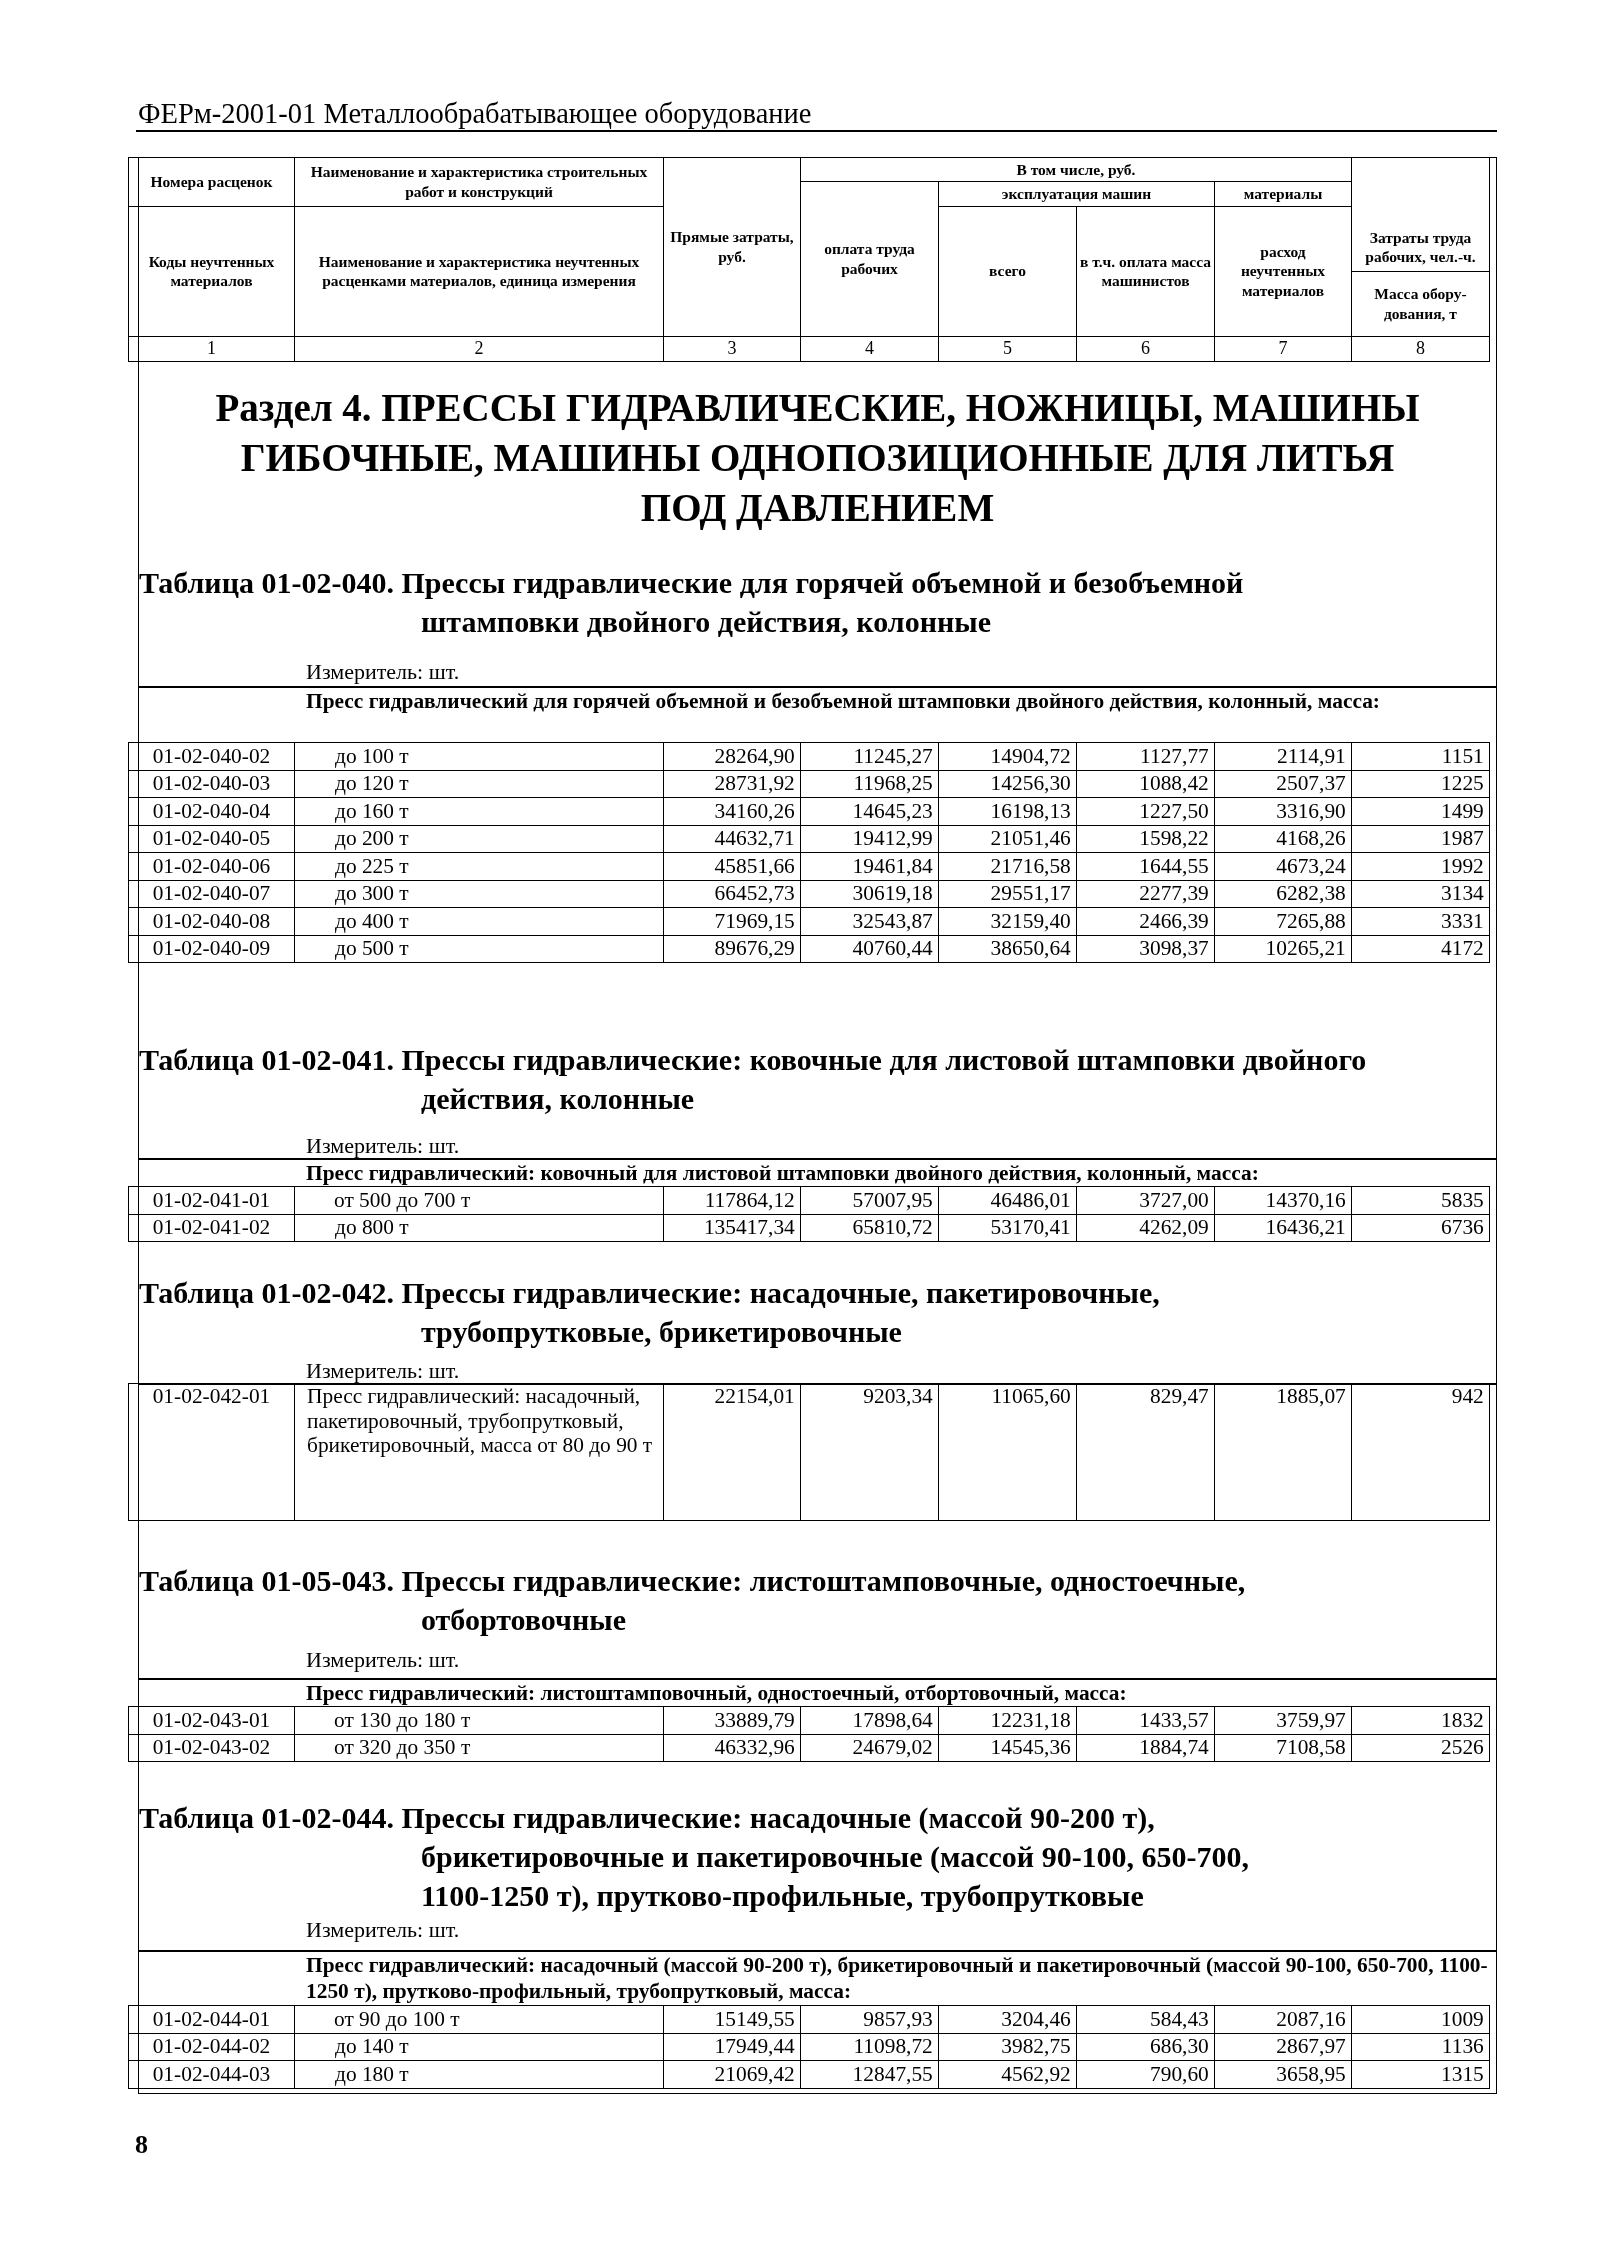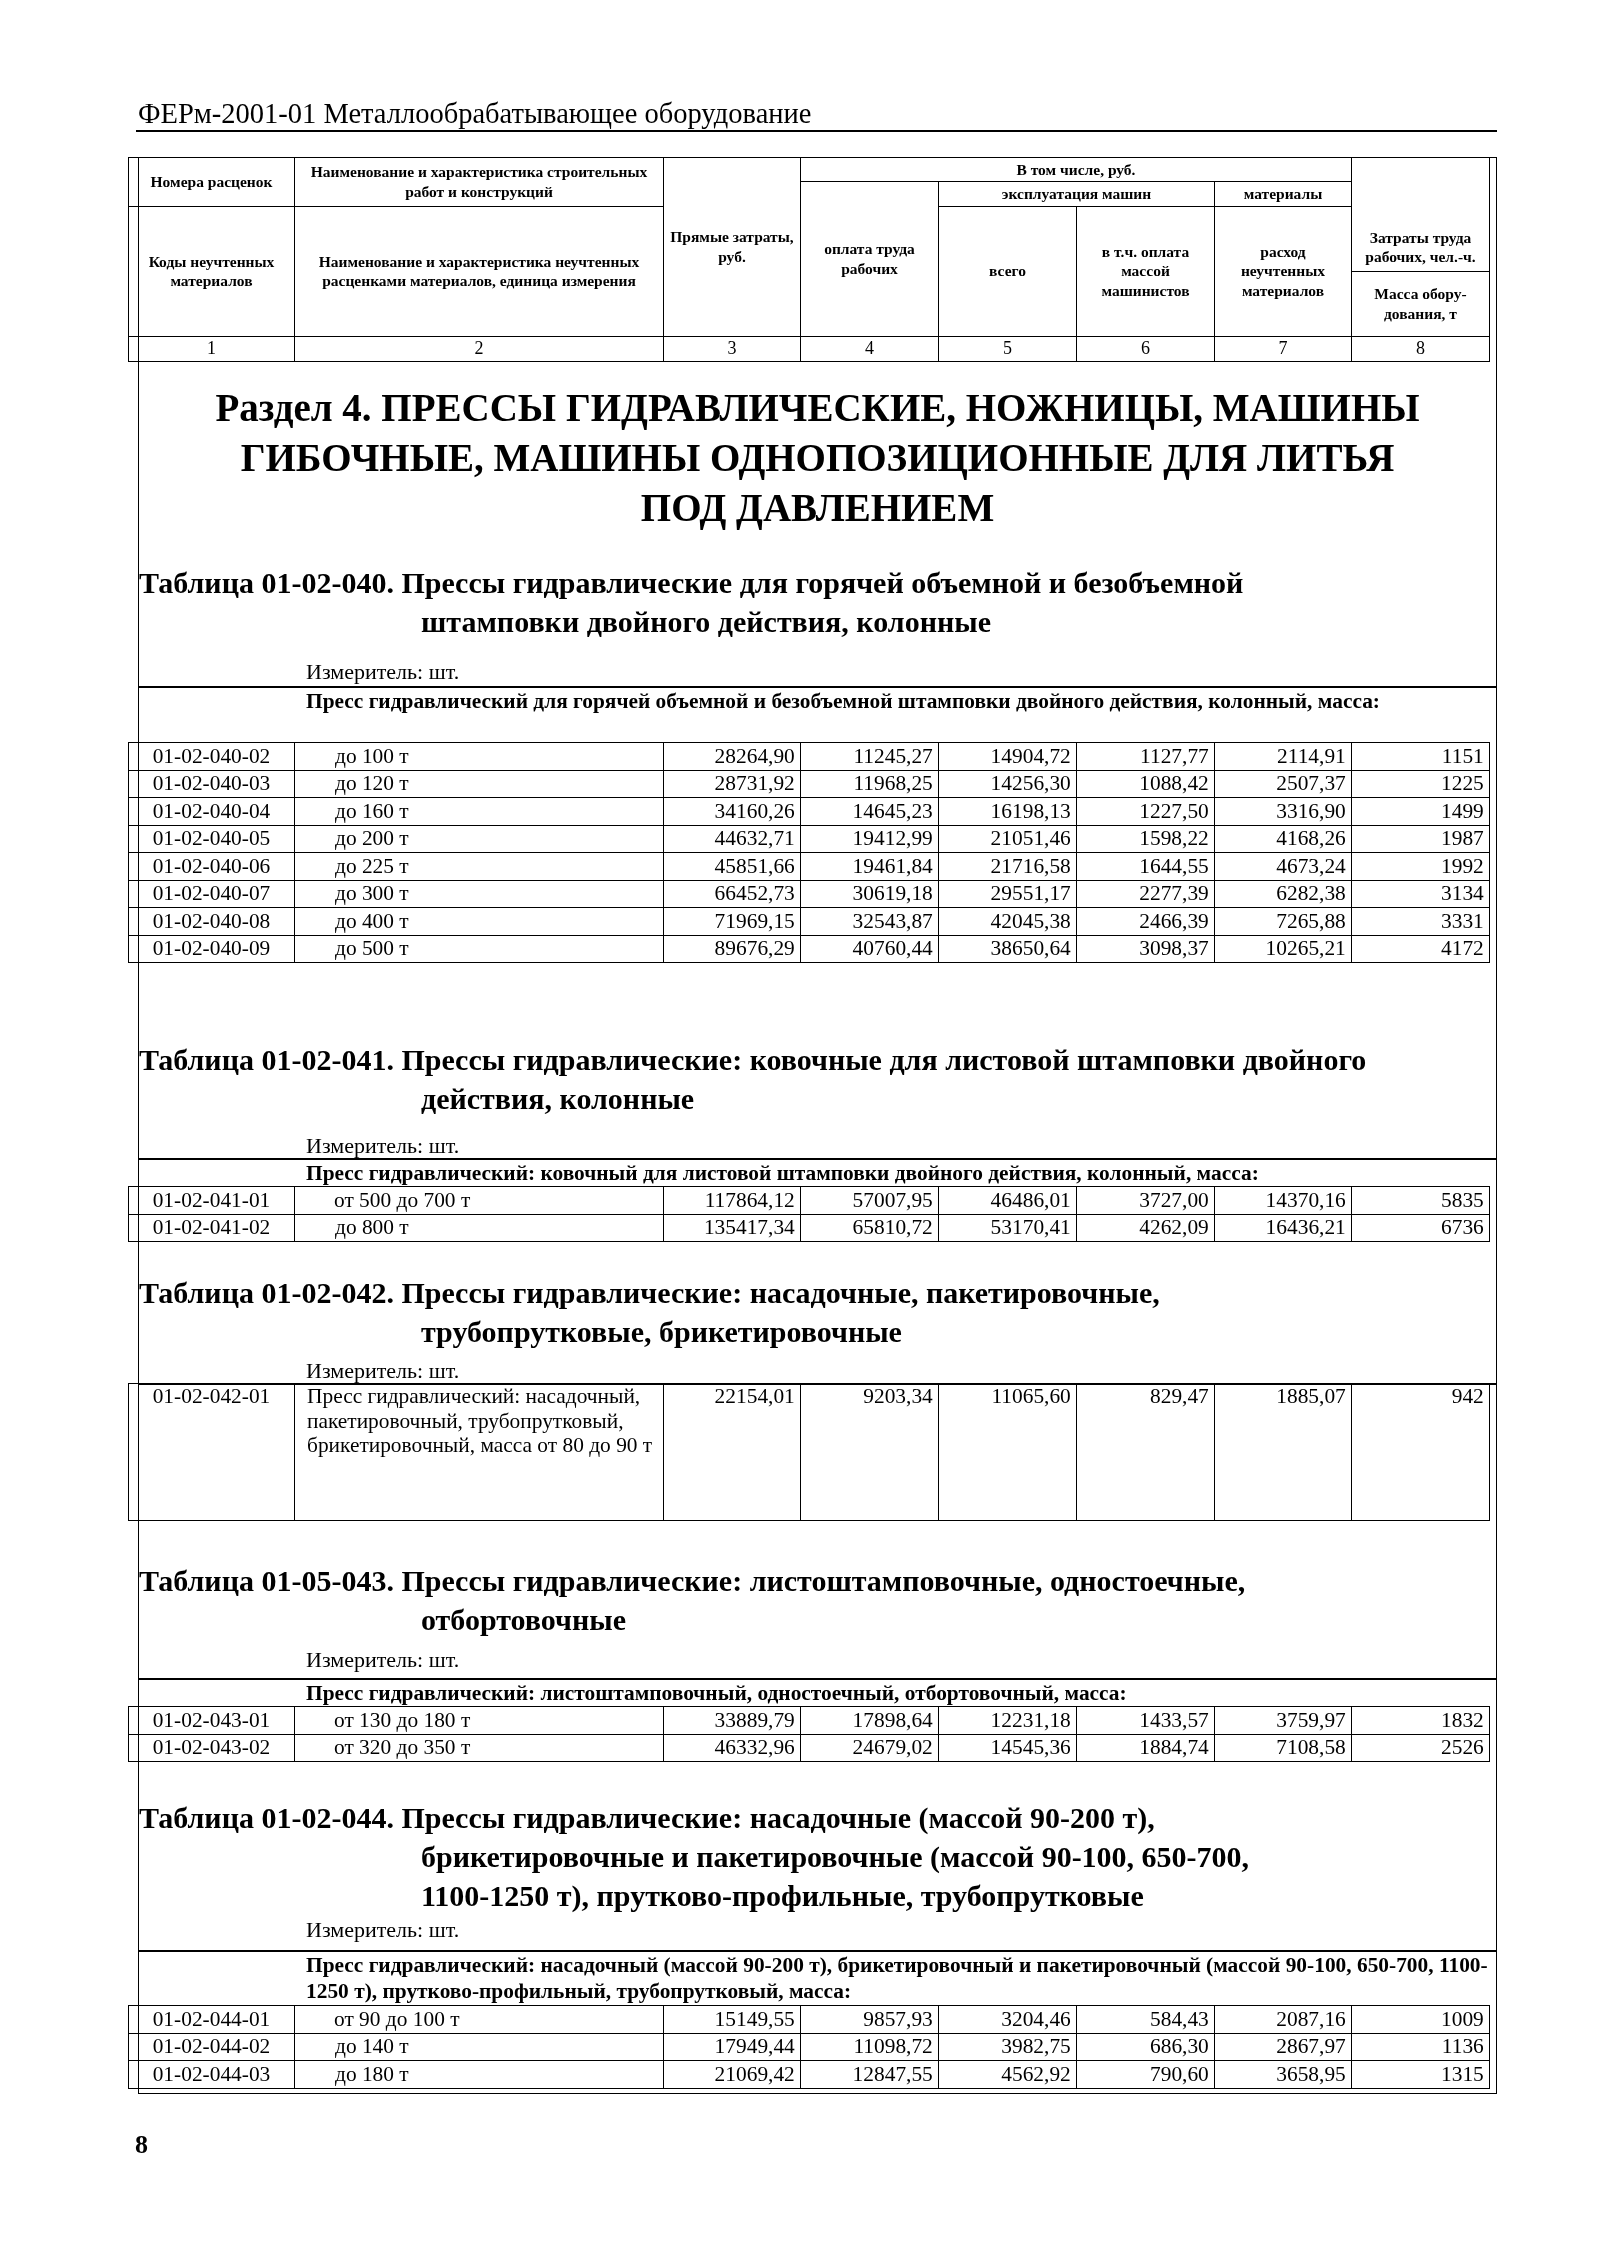--- a/index.html
+++ b/index.html
@@ -68,21 +68,21 @@
   </tr>
   <tr style="height:24.6px">
     <td rowspan="3">оплата труда рабочих</td>
     <td colspan="2">эксплуатация машин</td>
     <td>материалы</td>
   </tr>
   <tr style="height:65px">
     <td rowspan="2">Коды неучтенных материалов</td>
     <td rowspan="2">Наименование и характеристика неучтенных расценками материалов, единица измерения</td>
     <td rowspan="2">всего</td>
-    <td rowspan="2">в т.ч. оплата массой машинистов</td>
+    <td rowspan="2">в т.ч. оплата масса машинистов</td>
     <td rowspan="2">расход неучтенных материалов</td>
   </tr>
   <tr style="height:65px">
     <td>Масса обору-дования, т</td>
   </tr>
   <tr>
     <td class="num">1</td>
     <td class="num">2</td>
     <td class="num">3</td>
     <td class="num">4</td>
@@ -173,21 +173,21 @@
         <td class="n">29551,17</td>
         <td class="n">2277,39</td>
         <td class="n">6282,38</td>
         <td class="n">3134</td>
       </tr>
       <tr>
         <td class="code">01-02-040-08</td>
         <td class="desc short">до 400 т</td>
         <td class="n">71969,15</td>
         <td class="n">32543,87</td>
-        <td class="n">42045,38</td>
+        <td class="n">32159,40</td>
         <td class="n">2466,39</td>
         <td class="n">7265,88</td>
         <td class="n">3331</td>
       </tr>
       <tr>
         <td class="code">01-02-040-09</td>
         <td class="desc short">до 500 т</td>
         <td class="n">89676,29</td>
         <td class="n">40760,44</td>
         <td class="n">38650,64</td>

